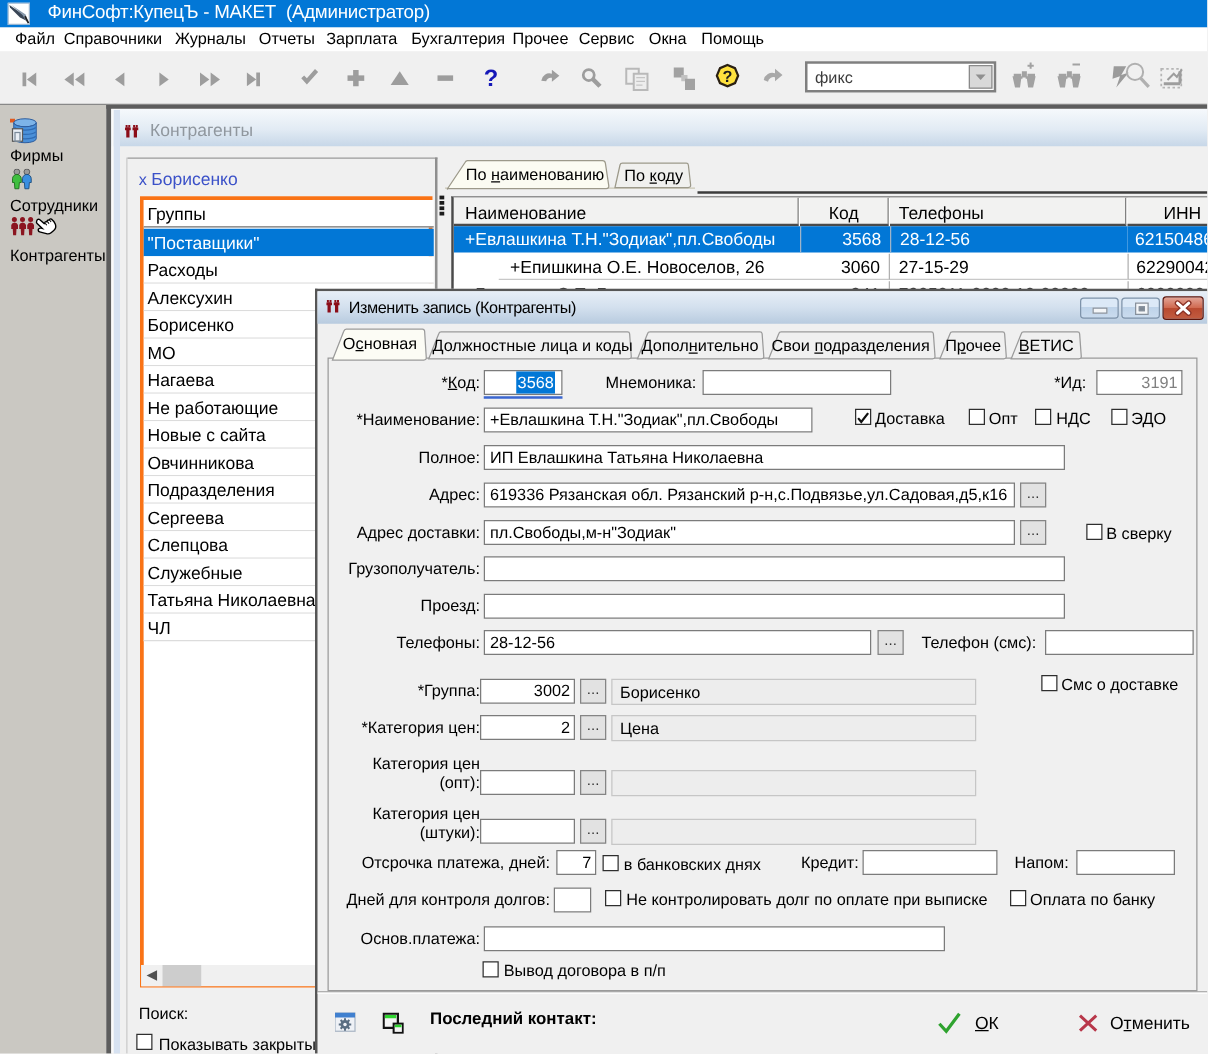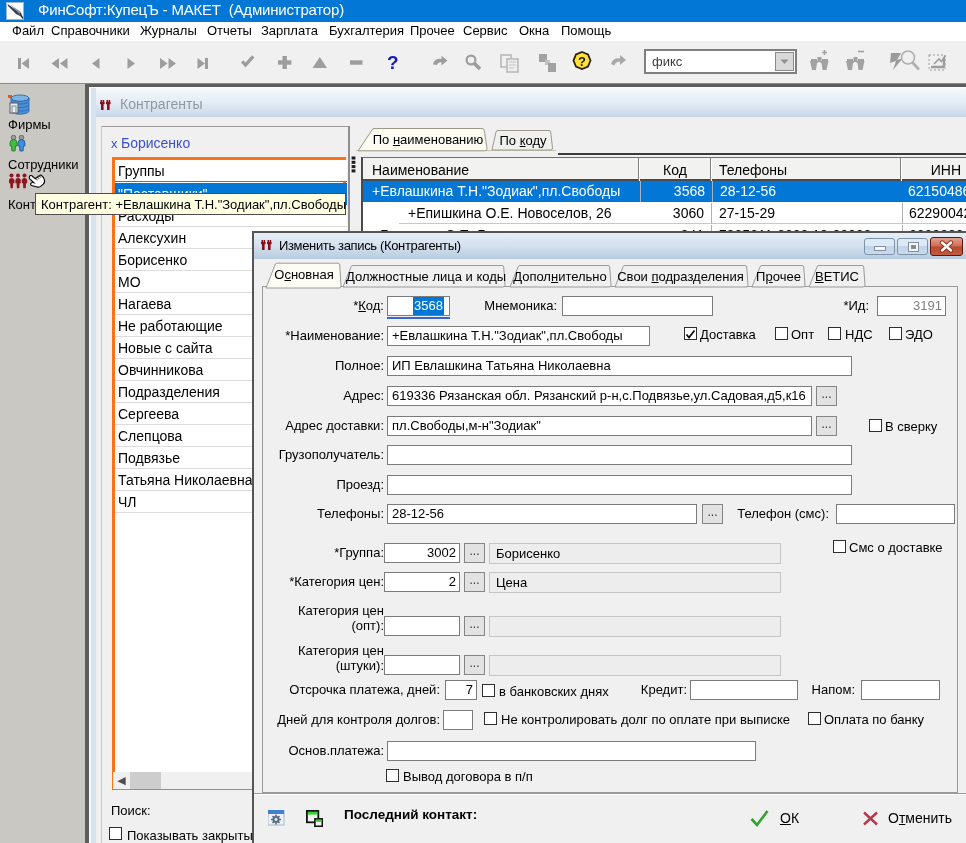--- a/index.html
+++ b/index.html
@@ -215,21 +215,21 @@
     <div class="grow" style="top:67px;">Алексухин</div>
     <div class="grow" style="top:89px;">Борисенко</div>
     <div class="grow" style="top:111px;">МО</div>
     <div class="grow" style="top:133px;">Нагаева</div>
     <div class="grow" style="top:155px;">Не работающие</div>
     <div class="grow" style="top:177px;">Новые с сайта</div>
     <div class="grow" style="top:199px;">Овчинникова</div>
     <div class="grow" style="top:221px;">Подразделения</div>
     <div class="grow" style="top:243px;">Сергеева</div>
     <div class="grow" style="top:265px;">Слепцова</div>
-    <div class="grow" style="top:287px;">Подвязье</div>
+    <div class="grow" style="top:287px;">Служебные</div>
     <div class="grow" style="top:309px;">Татьяна Николаевна</div>
     <div class="grow" style="top:331px;">ЧЛ</div>
   </div>
   <div class="abs" id="gsb">
       <span class="ar">◀</span>
       <span class="th2"></span>
     </div>
 
   <div class="abs" style="left:101px;top:126px;width:1px;height:717px;background:#c9c9c9;z-index:2"></div>
   <div class="abs" style="left:102px;top:126px;width:248px;height:1px;background:#9a9a9a;z-index:2"></div>
@@ -269,21 +269,20 @@
     <div class="tr3" style="left:0;width:277px;padding-left:9px;">+Гаранина С.П. Городская</div>
     <div class="tr3" style="left:277px;width:72px;text-align:right;padding-right:7px;border-right:1px solid #b0b0b0;">341</div>
     <div class="tr3" style="left:349px;width:190px;padding-left:7px;">7925211-2222 12-22222</div>
     <div class="tr3" style="left:539px;width:66px;padding-left:6px;border-left:1px solid #b0b0b0;">6222222</div>
   </div>
 
   <div class="abs" id="srch">Поиск:</div>
   <div class="cb" style="left:109px;top:827px;z-index:2"></div>
   <div class="cl" style="left:127px;top:828px;z-index:2">Показывать закрытых</div>
 
-  <div class="abs" id="tip">Контрагент:&nbsp;+Евлашкина Т.Н."Зодиак",пл.Свободы</div>
 
   <div class="abs" id="dlg"></div>
   <div class="abs" id="dtitle"></div>
   <svg class="abs" style="left:261px;top:240px;z-index:7" width="12" height="12" viewBox="0 0 12 12">
     <g fill="#8b0d18">
       <rect x="1" y="2" width="2.6" height="8"></rect>
         <rect x="0" y="2" width="4.6" height="2.2"></rect>
         <rect x="0.5" y="0" width="1.6" height="2"></rect>
         <rect x="2.6" y="0" width="1.6" height="2"></rect>
       <rect x="7" y="2" width="2.6" height="8"></rect>

